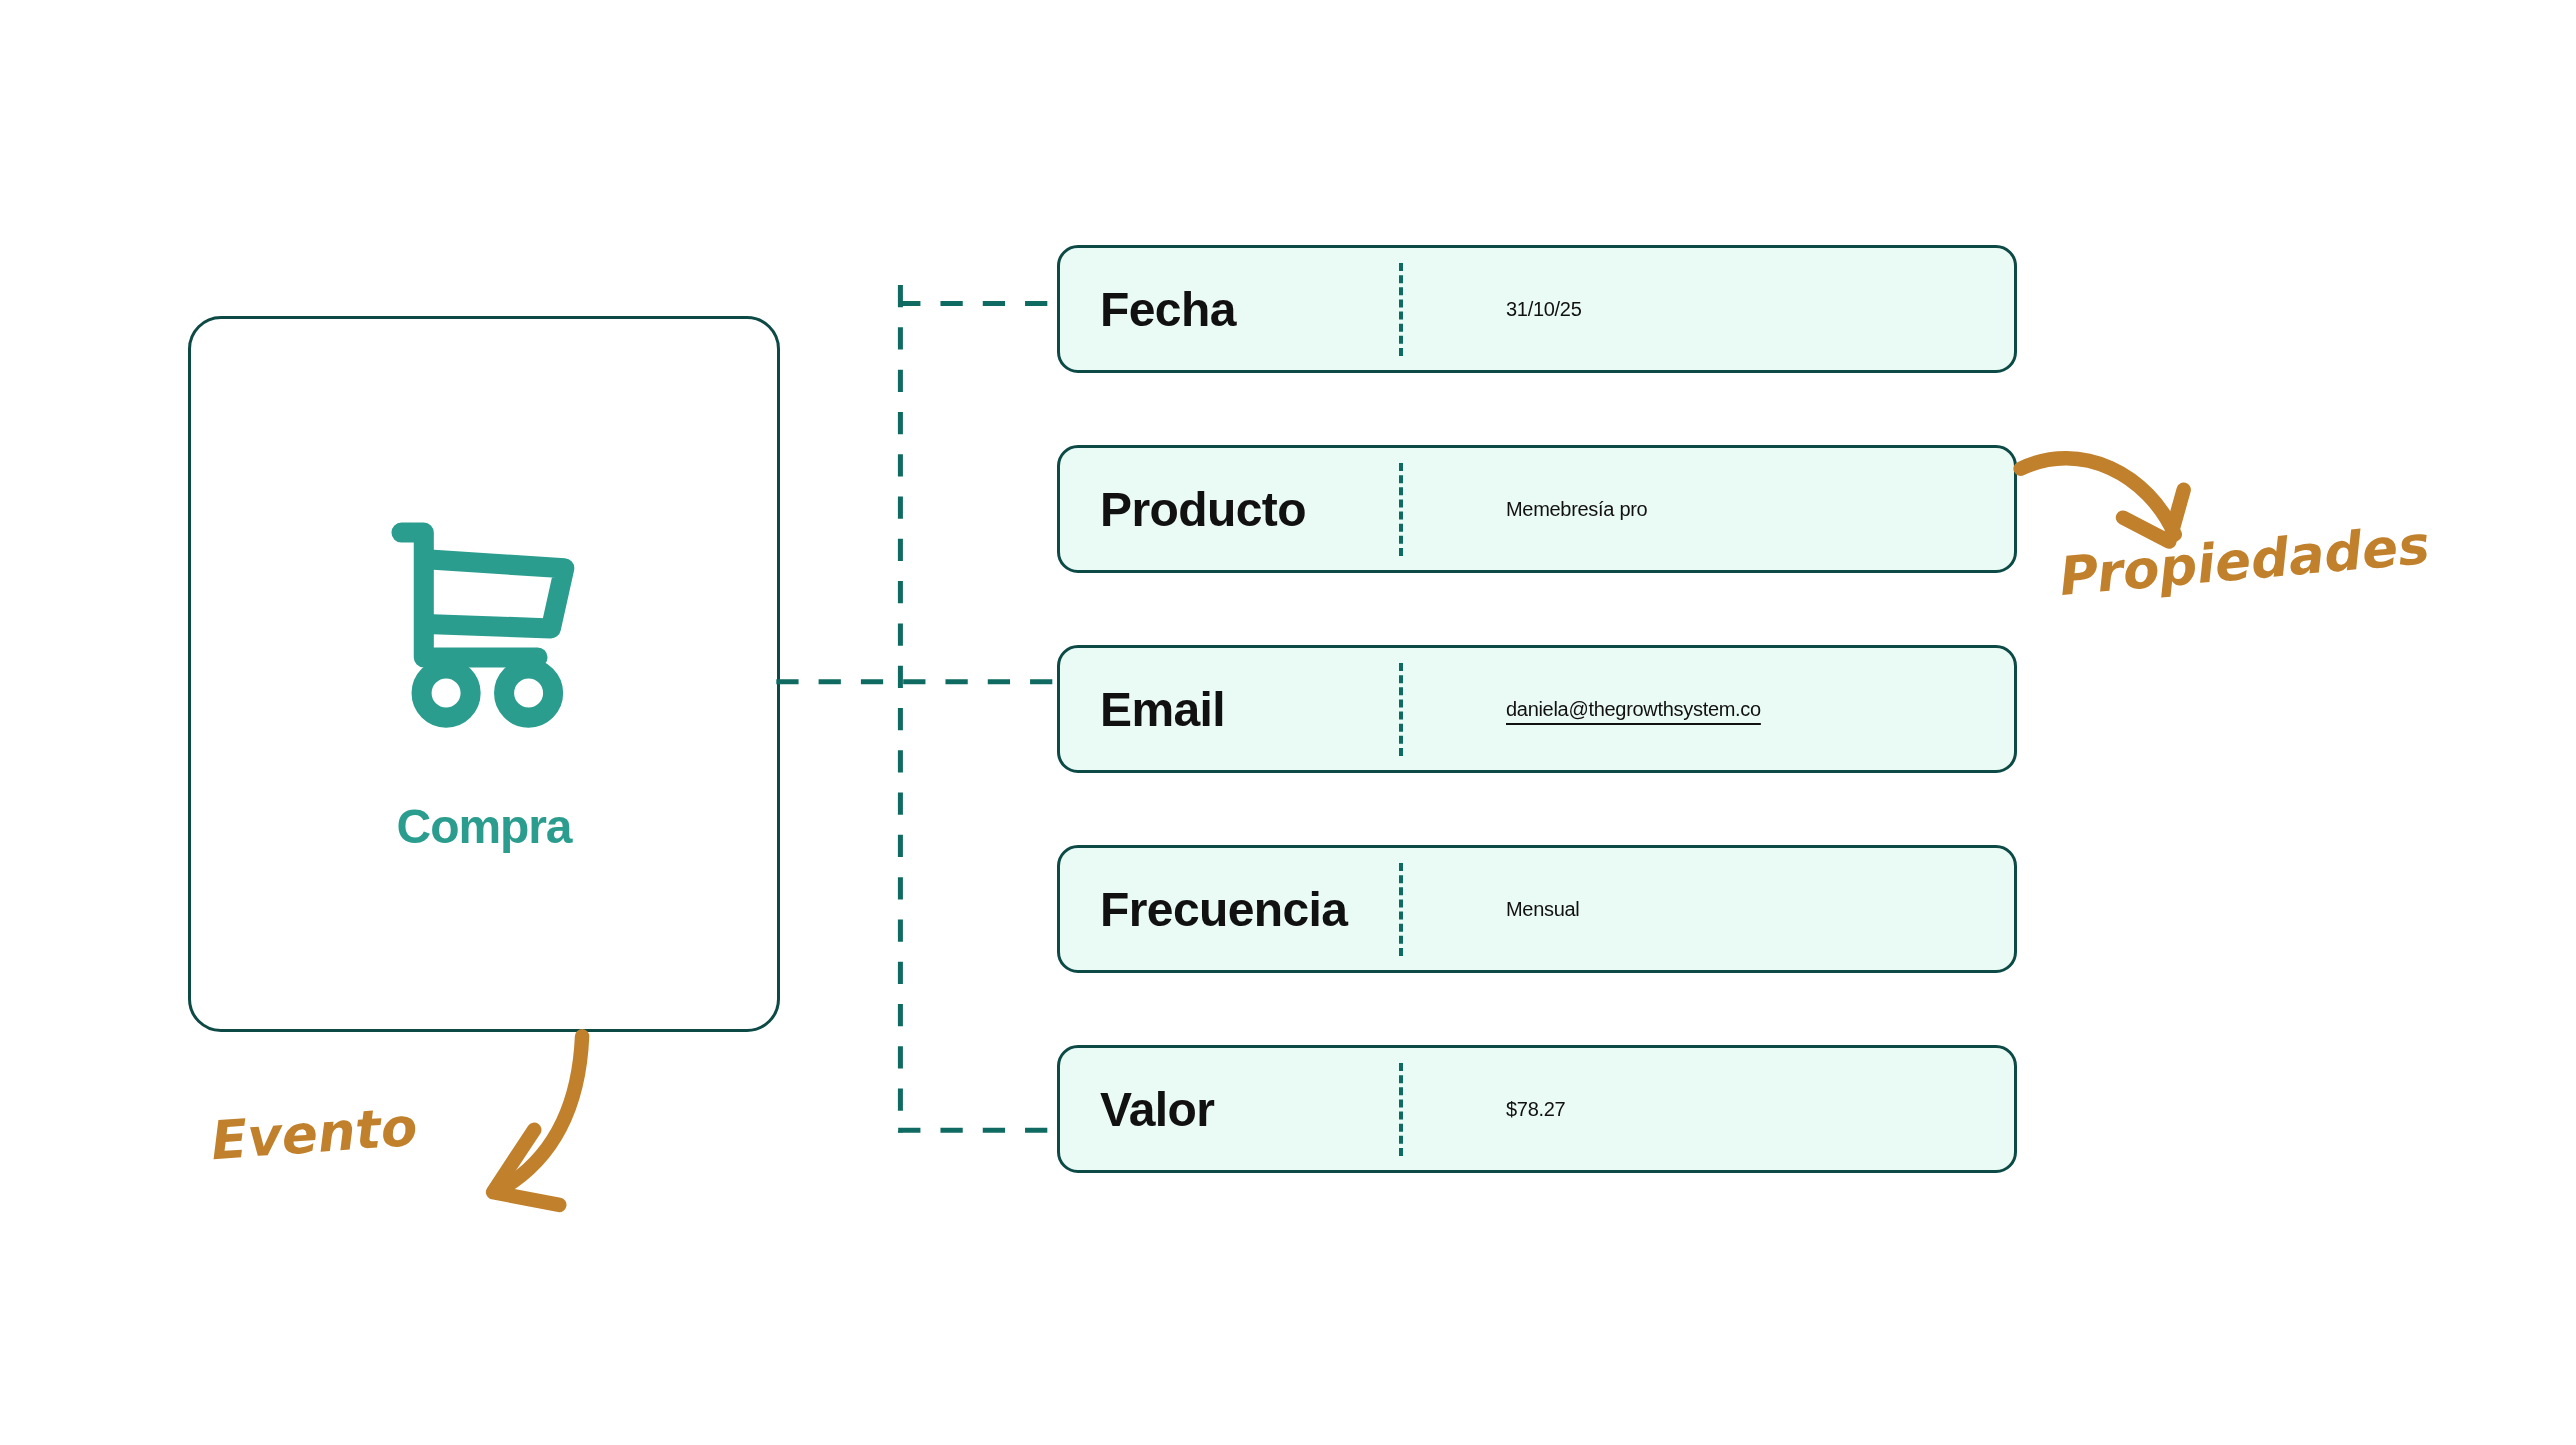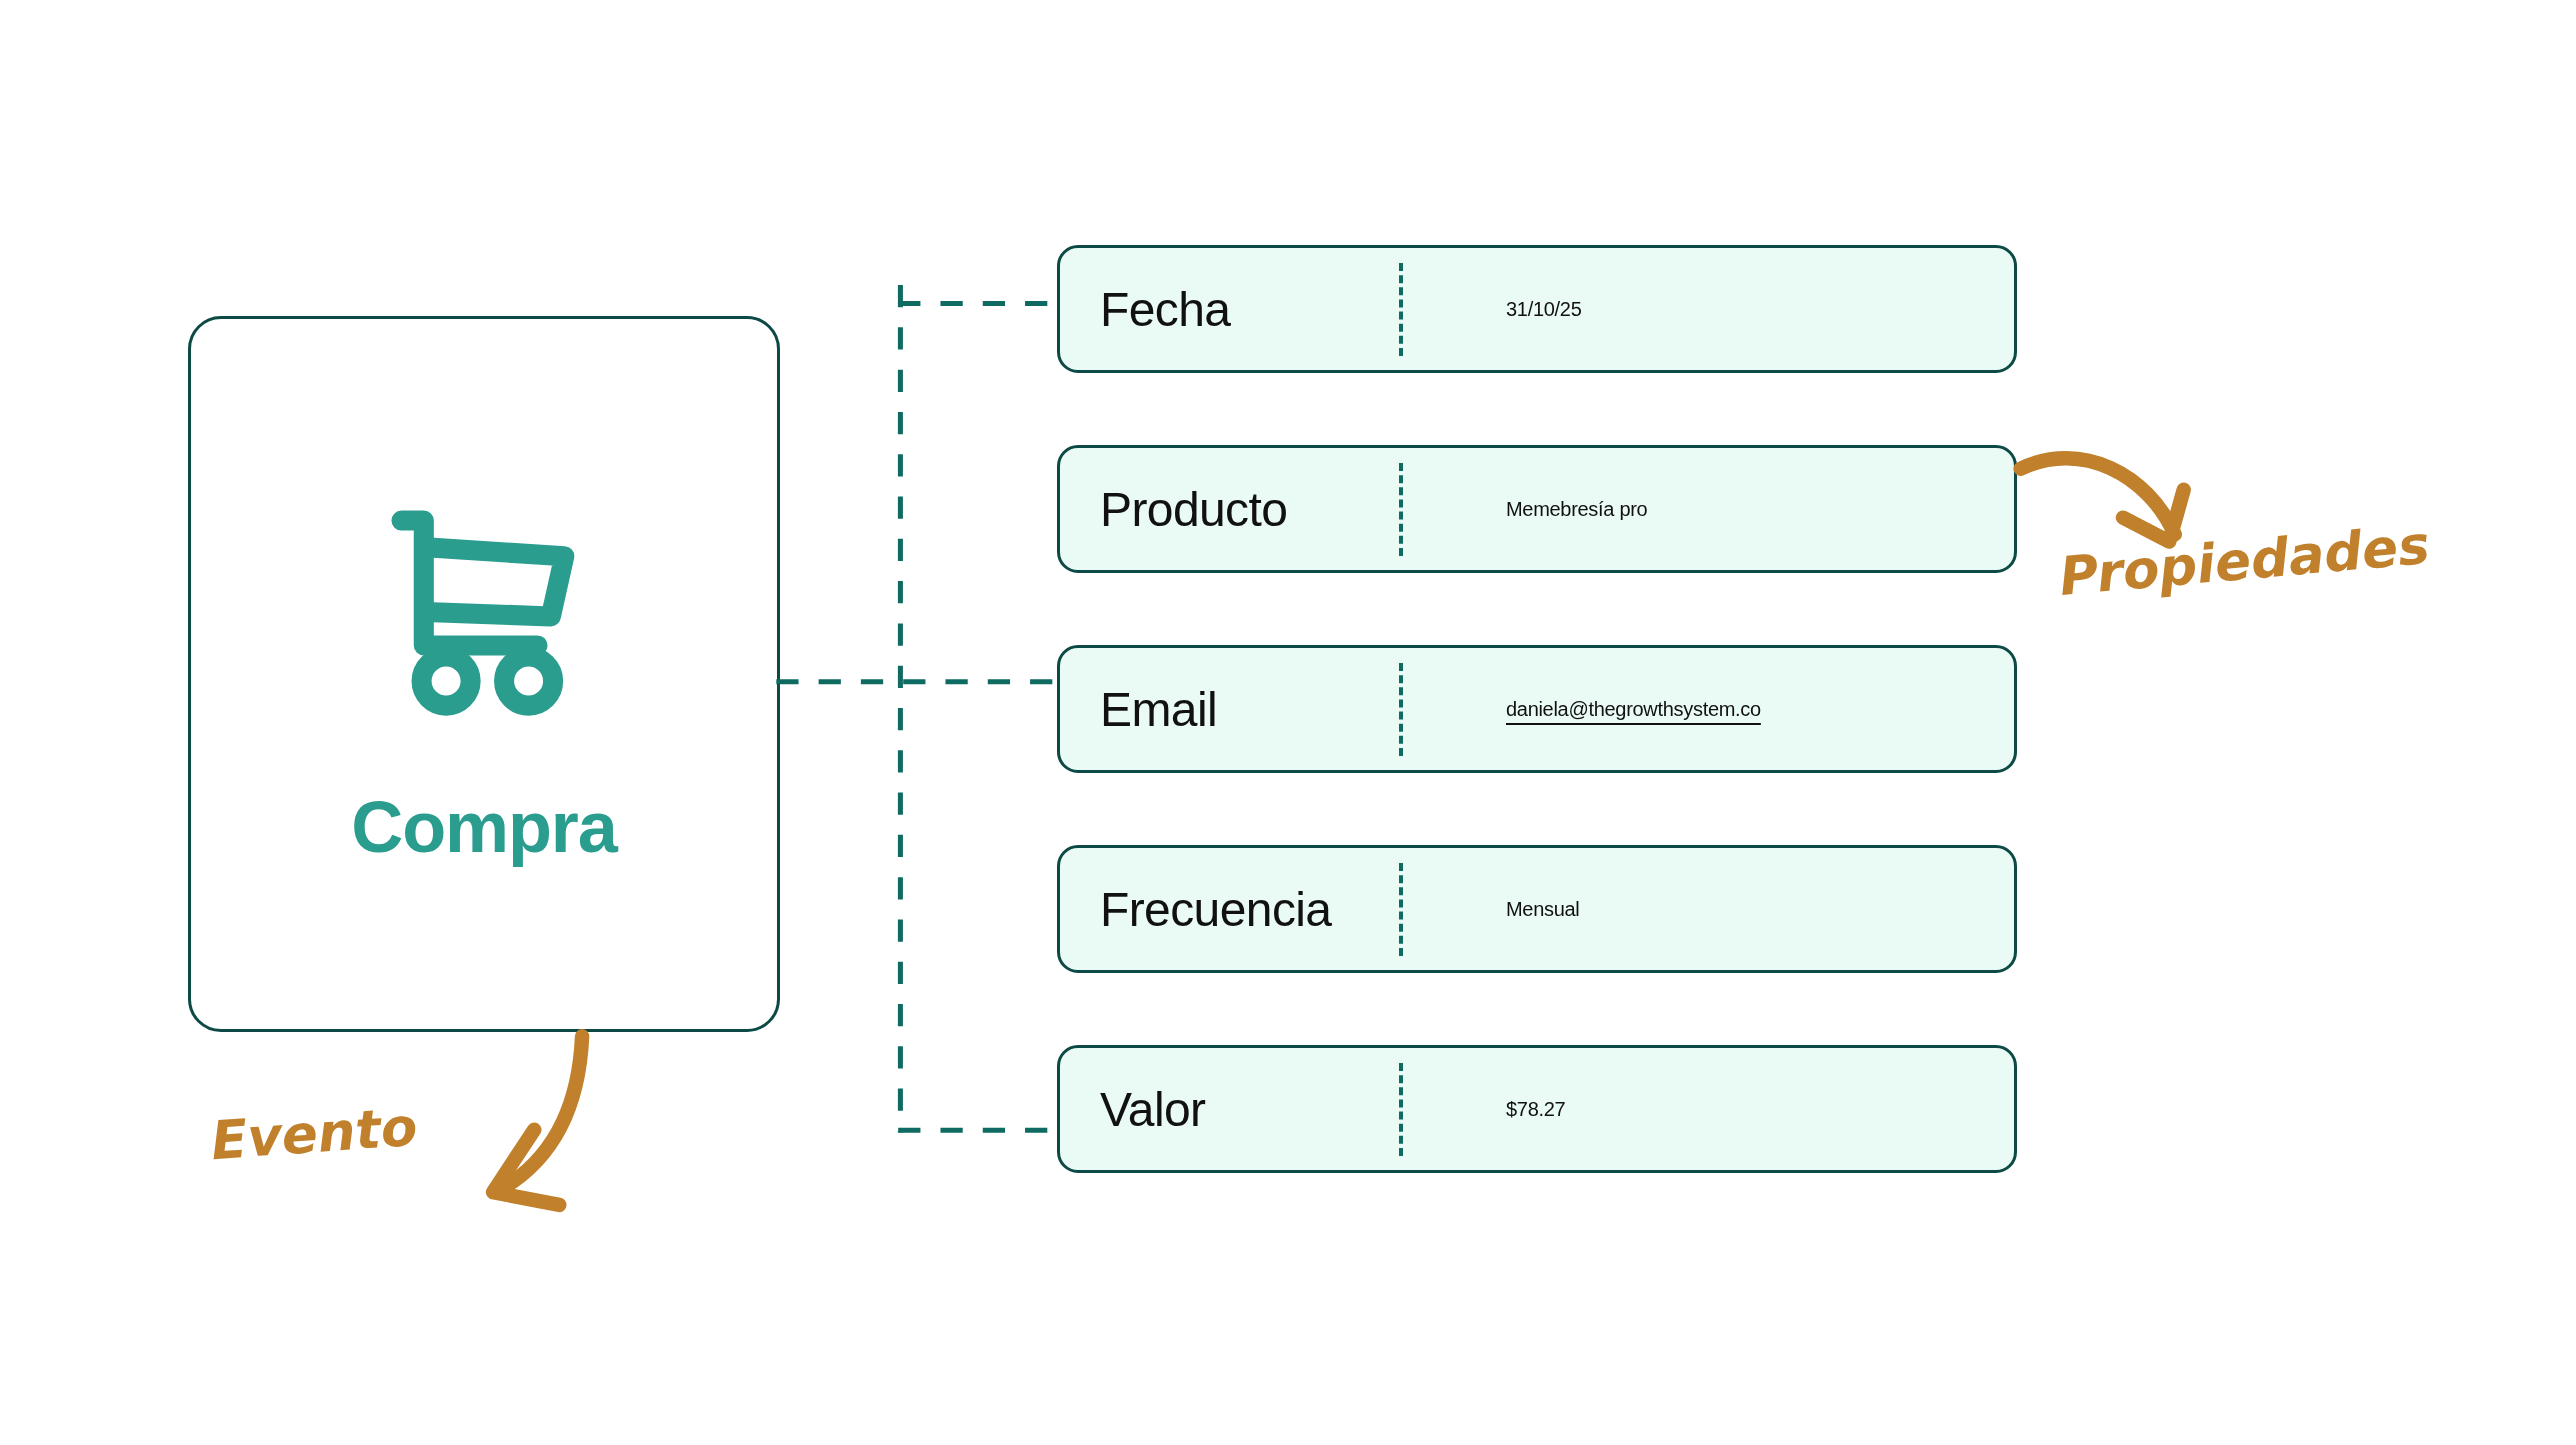--- a/index.html
+++ b/index.html
@@ -41,21 +41,21 @@
     height: 223px;
     display: flex;
     align-items: center;
     justify-content: center;
     margin-top: 11px;
   }
   .cart-icon-wrap svg { display: block; width: 100%; height: 100%; }
 
   .event-label {
     margin-top: 72px;
-    font-size: 72px;
+    font-size: 48px;
     font-weight: 700;
     letter-spacing: -1.1px;
     color: #2a9d8f;
     line-height: 1;
     white-space: nowrap;
   }
 
   
   .rows {
     position: absolute;
@@ -75,21 +75,21 @@
     align-items: center;
   }
   .prop-row:last-child { margin-bottom: 0; margin-top: 36px; }
 
   .prop-key {
     width: 339px;
     padding-left: 40px;
     box-sizing: border-box;
     font-size: 48px;
     color: #111111;
-    font-weight: 400;
+    font-weight: 700;
     letter-spacing: -0.6px;
     white-space: nowrap;
   }
   .prop-divider {
     position: absolute;
     left: 339px;
     top: 14.5px;
     bottom: 14.5px;
     width: 0;
     border-left: 4.5px dashed #0f6b62;

